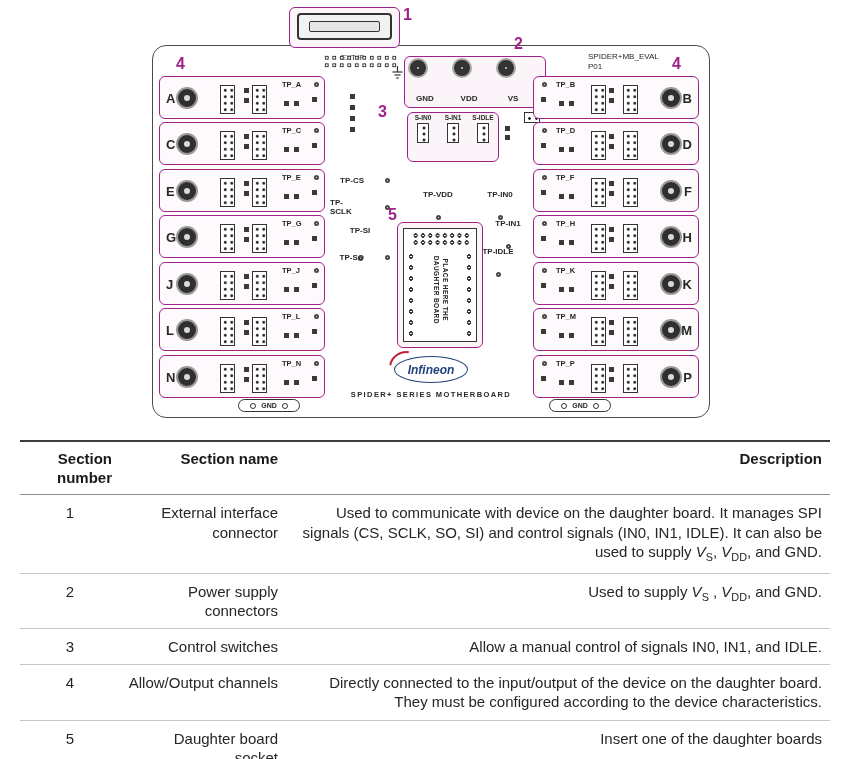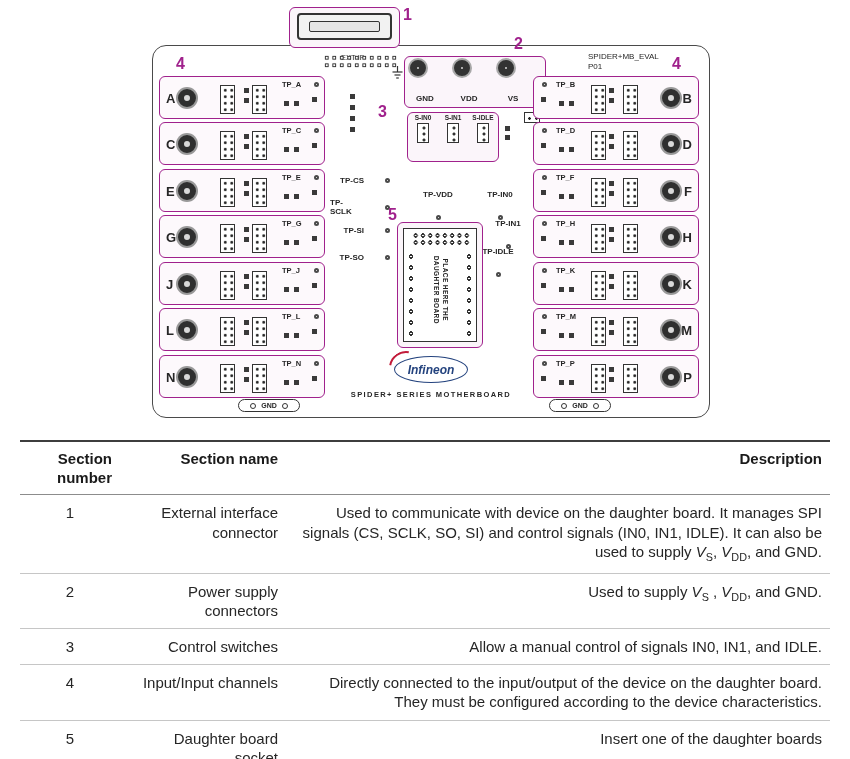--- a/index.html
+++ b/index.html
@@ -162,21 +162,21 @@
   <span class="deco-hdr" style="left:524px;top:112px;"></span>
 
   <div class="tp-row" style="top:176px;">
     <span class="lbl">TP-CS</span>
       <span class="tp-ring"></span>
   </div>
   <div class="tp-row" style="top:198px;">
     <span class="lbl">TP-SCLK</span>
       <span class="tp-ring"></span>
   </div>
-  <div class="tp-row" style="top:226px;">
+  <div class="tp-row" style="top:226px;flex-direction:column;">
     <span class="lbl">TP-SI</span>
       <span class="tp-ring"></span>
   </div>
   <div class="tp-row" style="top:253px;">
     <span class="lbl">TP-SO</span>
       <span class="tp-ring"></span>
   </div>
   <div class="tp-col" style="left:420px;top:190px;">
     <span class="lbl">TP-VDD</span>
       <span class="tp-ring"></span>
@@ -339,21 +339,21 @@
         <td>Power supply connectors</td>
         <td><span>Used to supply </span><span class="it">V</span><span class="sub">S</span><span> , </span><span class="it">V</span><span class="sub">DD</span><span>, and GND.</span></td>
       </tr>
       <tr>
         <td class="num">3</td>
         <td>Control switches</td>
         <td><span>Allow a manual control of signals IN0, IN1, and IDLE.</span></td>
       </tr>
       <tr>
         <td class="num">4</td>
-        <td>Input/Input channels</td>
+        <td>Allow/Output channels</td>
         <td><span>Directly connected to the input/output of the device on the daughter board. They must be configured according to the device characteristics.</span></td>
       </tr>
       <tr>
         <td class="num">5</td>
         <td>Daughter board socket</td>
         <td><span>Insert one of the daughter boards</span></td>
       </tr>
     </tbody>
   </table>
 </div>

